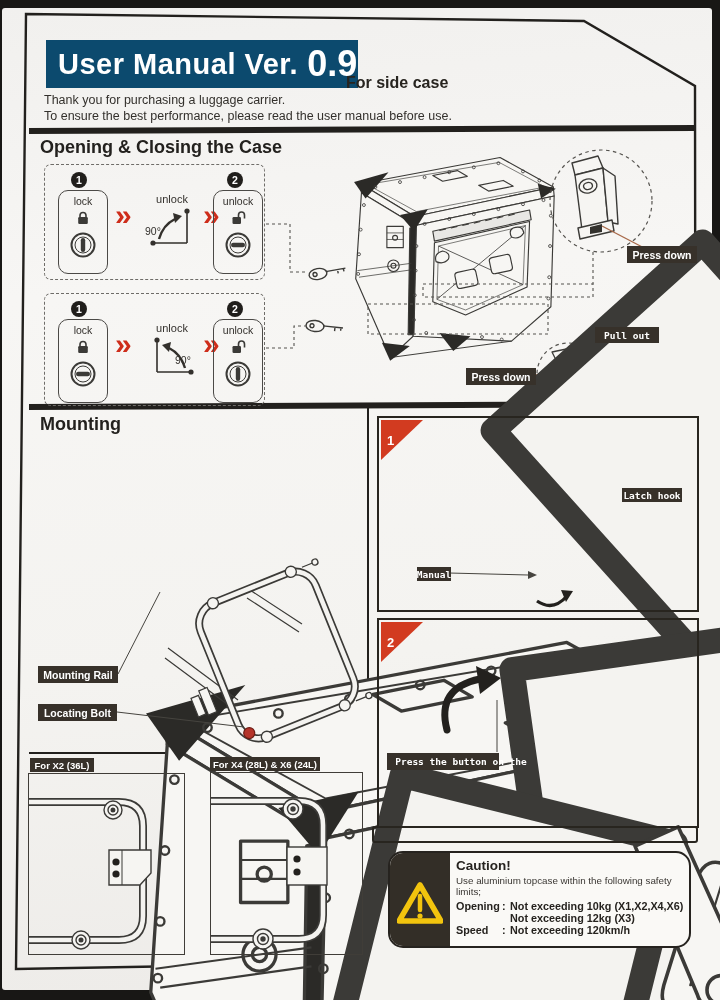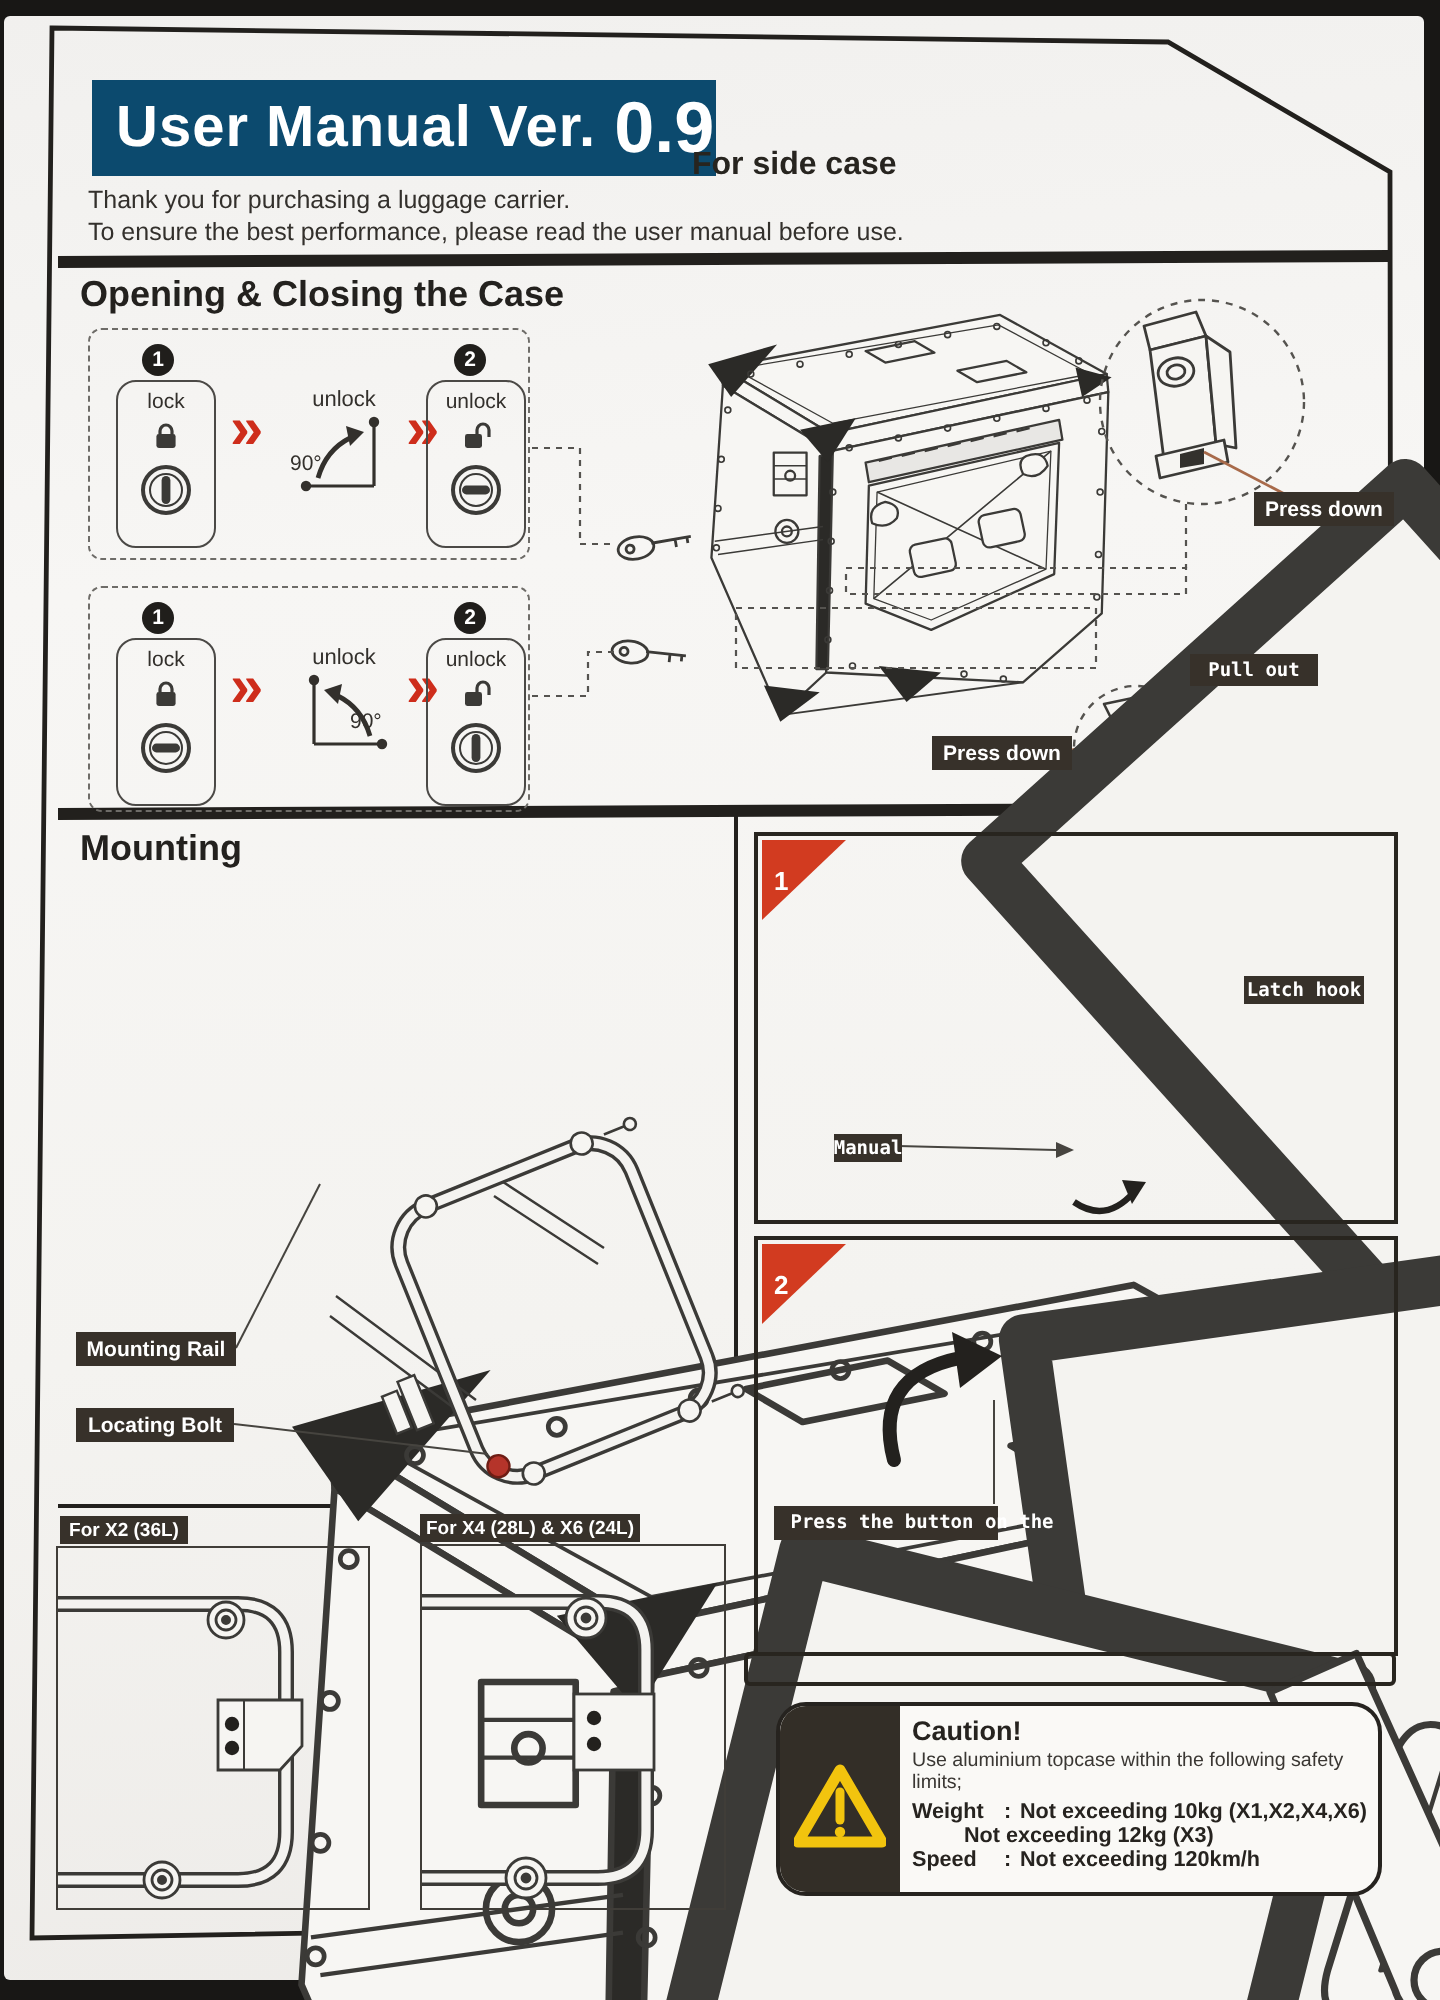--- a/index.html
+++ b/index.html
@@ -73,21 +73,21 @@
   .caution-dark{
     position:absolute;left:0;top:0;bottom:0;width:60px;background:#332e27;
     border-radius:12px 0 0 12px;
   }
   .caution-text{position:absolute;left:66px;top:5px;color:#26231f;}
   .caution-title{font-size:13.5px;font-weight:bold;margin-bottom:2px;}
   .caution-intro{font-size:9.8px;margin-bottom:3px;color:#3a3733;}
   .c-row{font-size:10.8px;font-weight:bold;display:flex;}
   .c-label{width:46px;display:inline-block;}
   .c-colon{width:8px;display:inline-block;}
-  .c-indent{margin-left:26px;}
+  .c-indent{margin-left:54px;}
 </style>
 </head>
 <body>
 
 <div class="paper"></div>
 
 <svg class="artsvg" width="720" height="1000" viewBox="0 0 720 1000">
   <defs>
 
     <symbol id="case" viewBox="0 0 300 270">
@@ -485,21 +485,21 @@
     <svg style="position:absolute;left:7px;top:28px;" width="46" height="44" viewBox="0 0 46 44">
       <path d="M23,4 L44,40 H2 Z" fill="none" stroke="#f2c40e" stroke-width="5.5" stroke-linejoin="round"></path>
       <path d="M23,15 V29" stroke="#f2c40e" stroke-width="4.5" stroke-linecap="round"></path>
       <circle cx="23" cy="35" r="2.6" fill="#f2c40e"></circle>
     </svg>
   </div>
   <div class="caution-text">
     <div class="caution-title">Caution!</div>
     <div class="caution-intro">Use aluminium topcase within the following safety limits;</div>
     <div class="c-row">
-      <span class="c-label">Weight</span>
+      <span class="c-label">Opening</span>
       <span class="c-colon">:</span>
       <span>Not exceeding 10kg (X1,X2,X4,X6)</span>
     </div>
     <div class="c-row c-indent">
       <span>Not exceeding 12kg (X3)</span>
     </div>
     <div class="c-row">
       <span class="c-label">Speed</span>
       <span class="c-colon">:</span>
       <span>Not exceeding 120km/h</span>

